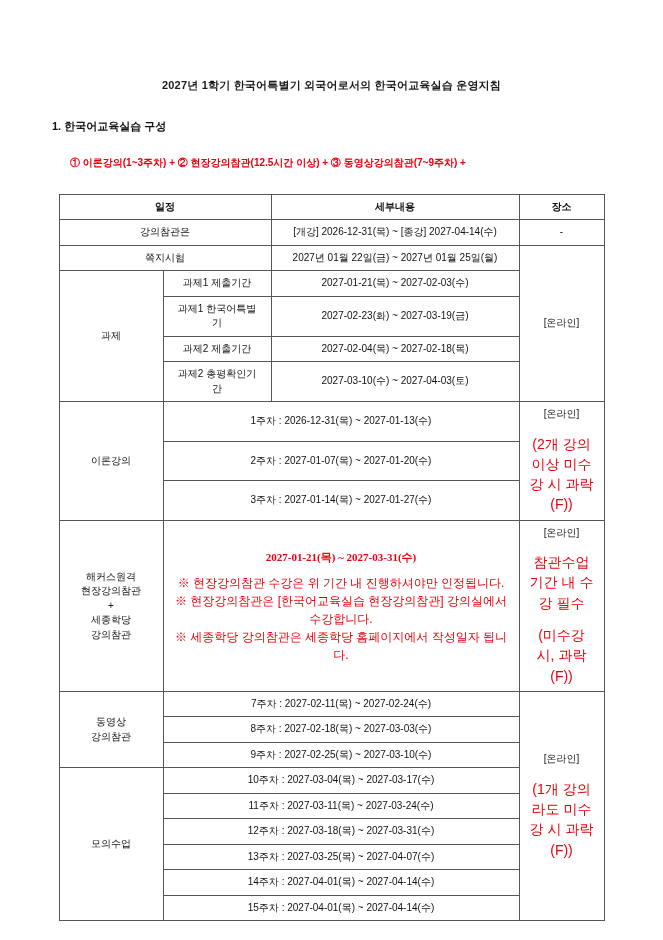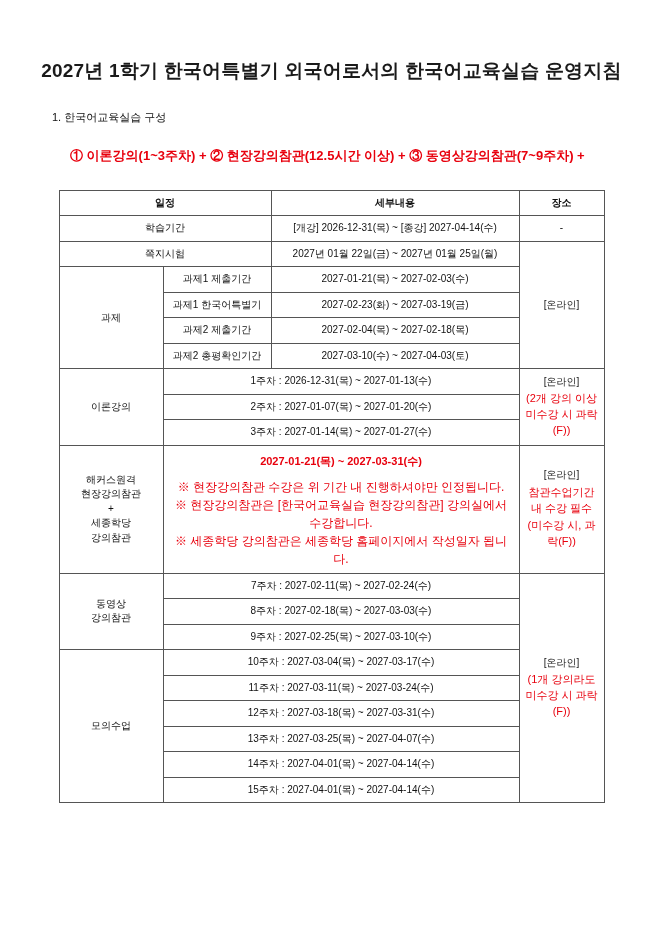--- a/index.html
+++ b/index.html
@@ -14,76 +14,76 @@
     position: relative;
     overflow: hidden;
   }
   .page {
     width: 663px; height: 940px;
     padding: 0;
     position: relative;
   }
   .doc-title {
     text-align: center;
-    font-size: 19px;
+    font-size: 11px;
     font-weight: bold;
     letter-spacing: 0.2px;
-    margin: 58px 0 0 0;
+    margin: 78px 0 0 0;
     color: #1a1a1a;
   }
   .doc-date {
     text-align: right;
     font-size: 10.5px;
     margin: 18px 42px 0 0;
     color: #111;
   }
   .section-heading {
     font-size: 11px;
-    font-weight: normal;
+    font-weight: bold;
     margin: 26px 0 0 52px;
     color: #111;
   }
   .components {
     margin: 20px 0 0 70px;
     color: #e8000d;
-    font-size: 13px;
+    font-size: 10px;
     font-weight: bold;
     line-height: 1.75;
   }
   .components .line { white-space: nowrap; }
   table.schedule {
     border-collapse: collapse;
     margin: 22px auto 0 auto;
     width: 545px;
     table-layout: fixed;
   }
   table.schedule td, table.schedule th {
     border: 1px solid #555;
     font-size: 10px;
     font-weight: normal;
     text-align: center;
     vertical-align: middle;
-    padding: 5px 4px;
+    padding: 5px 10px;
     color: #111;
     line-height: 1.45;
   }
   table.schedule th {
     font-weight: bold;
     height: 22px;
   }
   .col-a { width: 104px; }
   .col-b { width: 108px; }
   .col-c { width: 248px; }
   .col-d { width: 85px; }
   .cell-dash { color: #333; }
   .red { color: #e8000d; }
   .redbold { color: #e8000d; font-weight: bold; }
   .small { font-size: 12px; line-height: 1.5; }
   .loc-cell { font-size: 9.6px; }
-  .loc-cell .note { font-size: 11px; color: #e8000d; display: block; margin-top: 2px; line-height: 1.45; }
+  .loc-cell .note { font-size: 14px; color: #e8000d; display: block; margin-top: 12px; line-height: 1.45; }
   .note-line { display: block; }
   .twoline { line-height: 1.5; }
 </style>
 </head>
 <body>
 
 <div class="page">
 
   <div class="doc-title">2027년 1학기 한국어특별기 외국어로서의 한국어교육실습 운영지침</div>
 
@@ -104,21 +104,21 @@
     <thead>
       <tr>
         <th colspan="2">일정</th>
         <th>세부내용</th>
         <th>장소</th>
       </tr>
     </thead>
     <tbody>
 
       <tr>
-        <td colspan="2">학습기간</td>
+        <td colspan="2">강의참관은</td>
         <td>[개강] 2026-12-31(목) ~ [종강] 2027-04-14(수)</td>
         <td class="cell-dash">-</td>
       </tr>
 
       <tr>
         <td colspan="2">쪽지시험</td>
         <td>2027년 01월 22일(금) ~ 2027년 01월 25일(월)</td>
         <td rowspan="5" class="loc-cell">[온라인]</td>
       </tr>
 
@@ -157,21 +157,21 @@
 
       <tr>
         <td class="redbold twoline">
           <span class="note-line">해커스원격</span>
           <span class="note-line">현장강의참관</span>
           <span class="note-line">+</span>
           <span class="note-line">세종학당</span>
           <span class="note-line">강의참관</span>
         </td>
         <td colspan="2">
-          <div class="redbold" style="font-size:11px; margin:3px 0 8px 0;">2027-01-21(목) ~ 2027-03-31(수)</div>
+          <div class="redbold" style="font-size:11px; margin:3px 0 8px 0;font-family:Liberation Serif, serif;">2027-01-21(목) ~ 2027-03-31(수)</div>
           <div class="red small">※ 현장강의참관 수강은 위 기간 내 진행하셔야만 인정됩니다.</div>
           <div class="red small">※ 현장강의참관은 [한국어교육실습 현장강의참관] 강의실에서 수강합니다.</div>
           <div class="red small">※ 세종학당 강의참관은 세종학당 홈페이지에서 작성일자 됩니다.</div>
         </td>
         <td class="loc-cell">
           <span>[온라인]</span>
           <span class="note">참관수업기간 내 수강 필수</span>
           <span class="note">(미수강 시, 과락(F))</span>
         </td>
       </tr>

